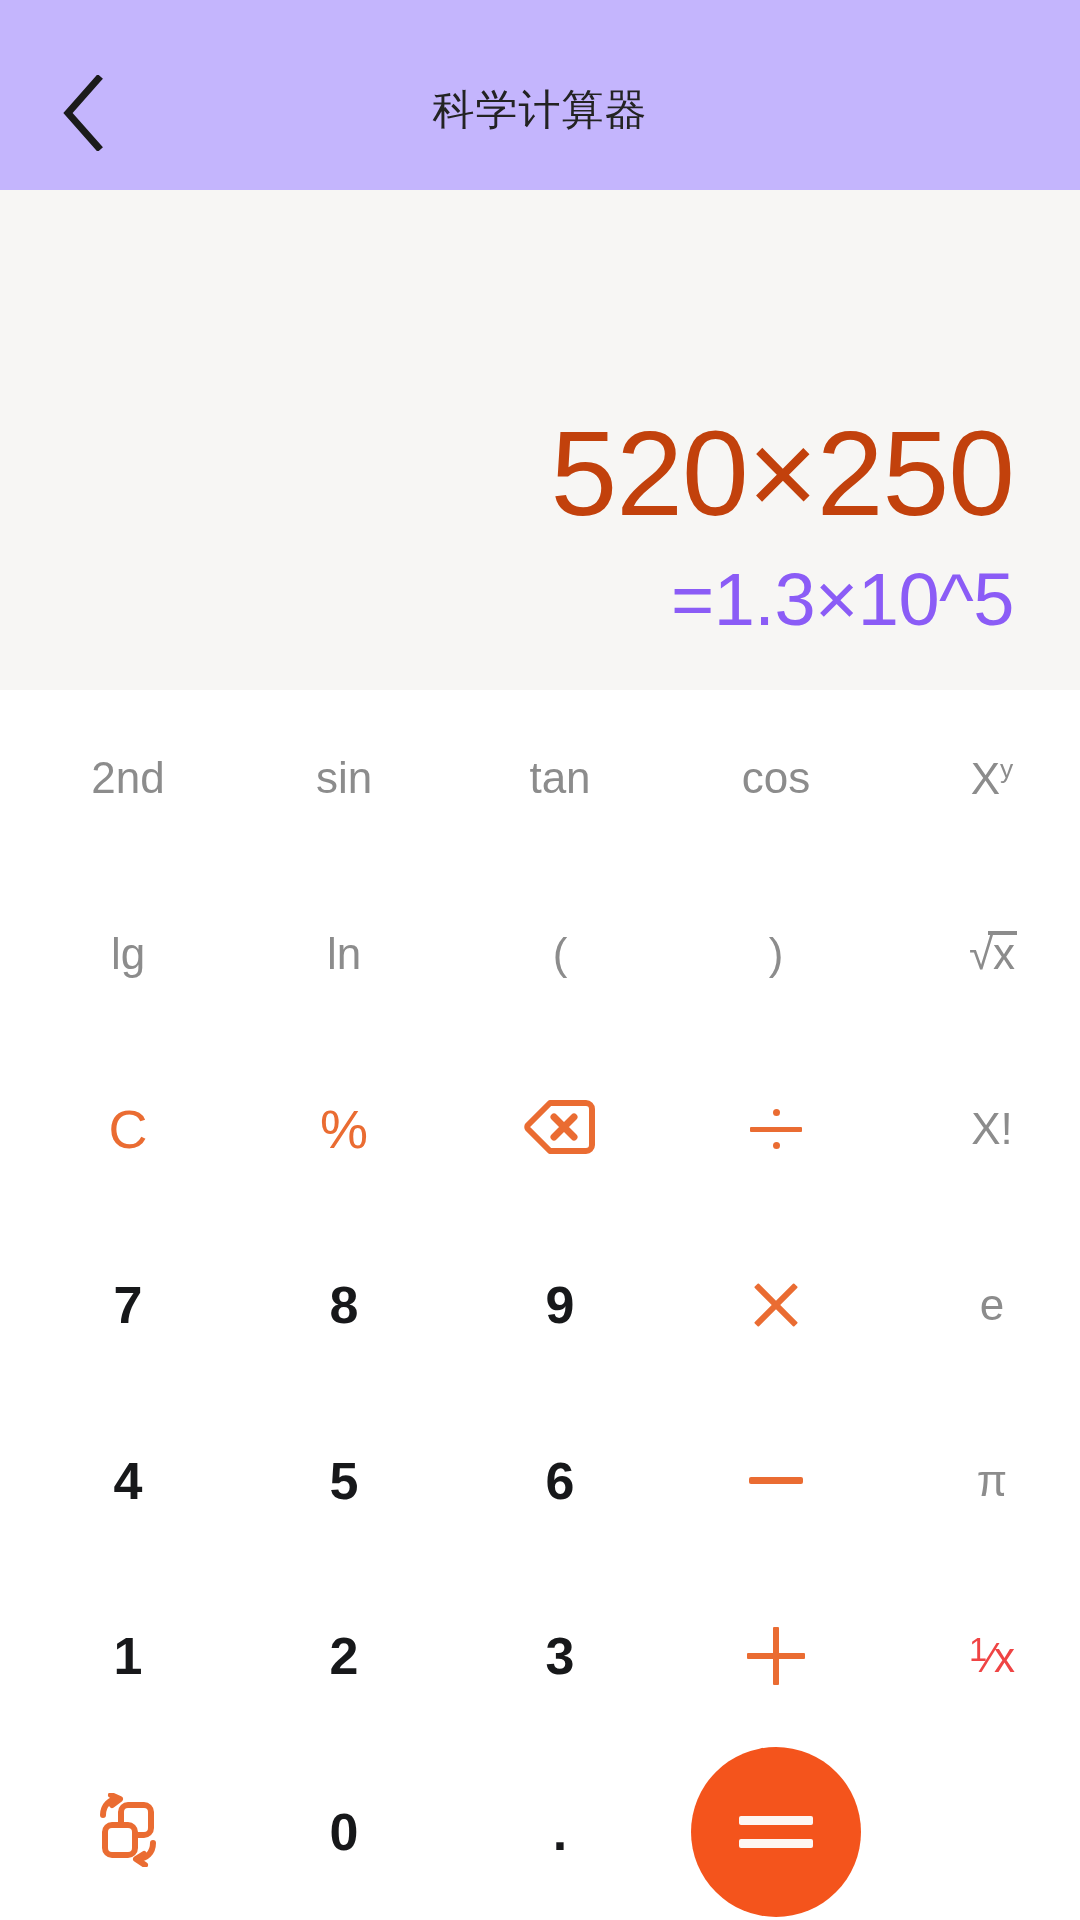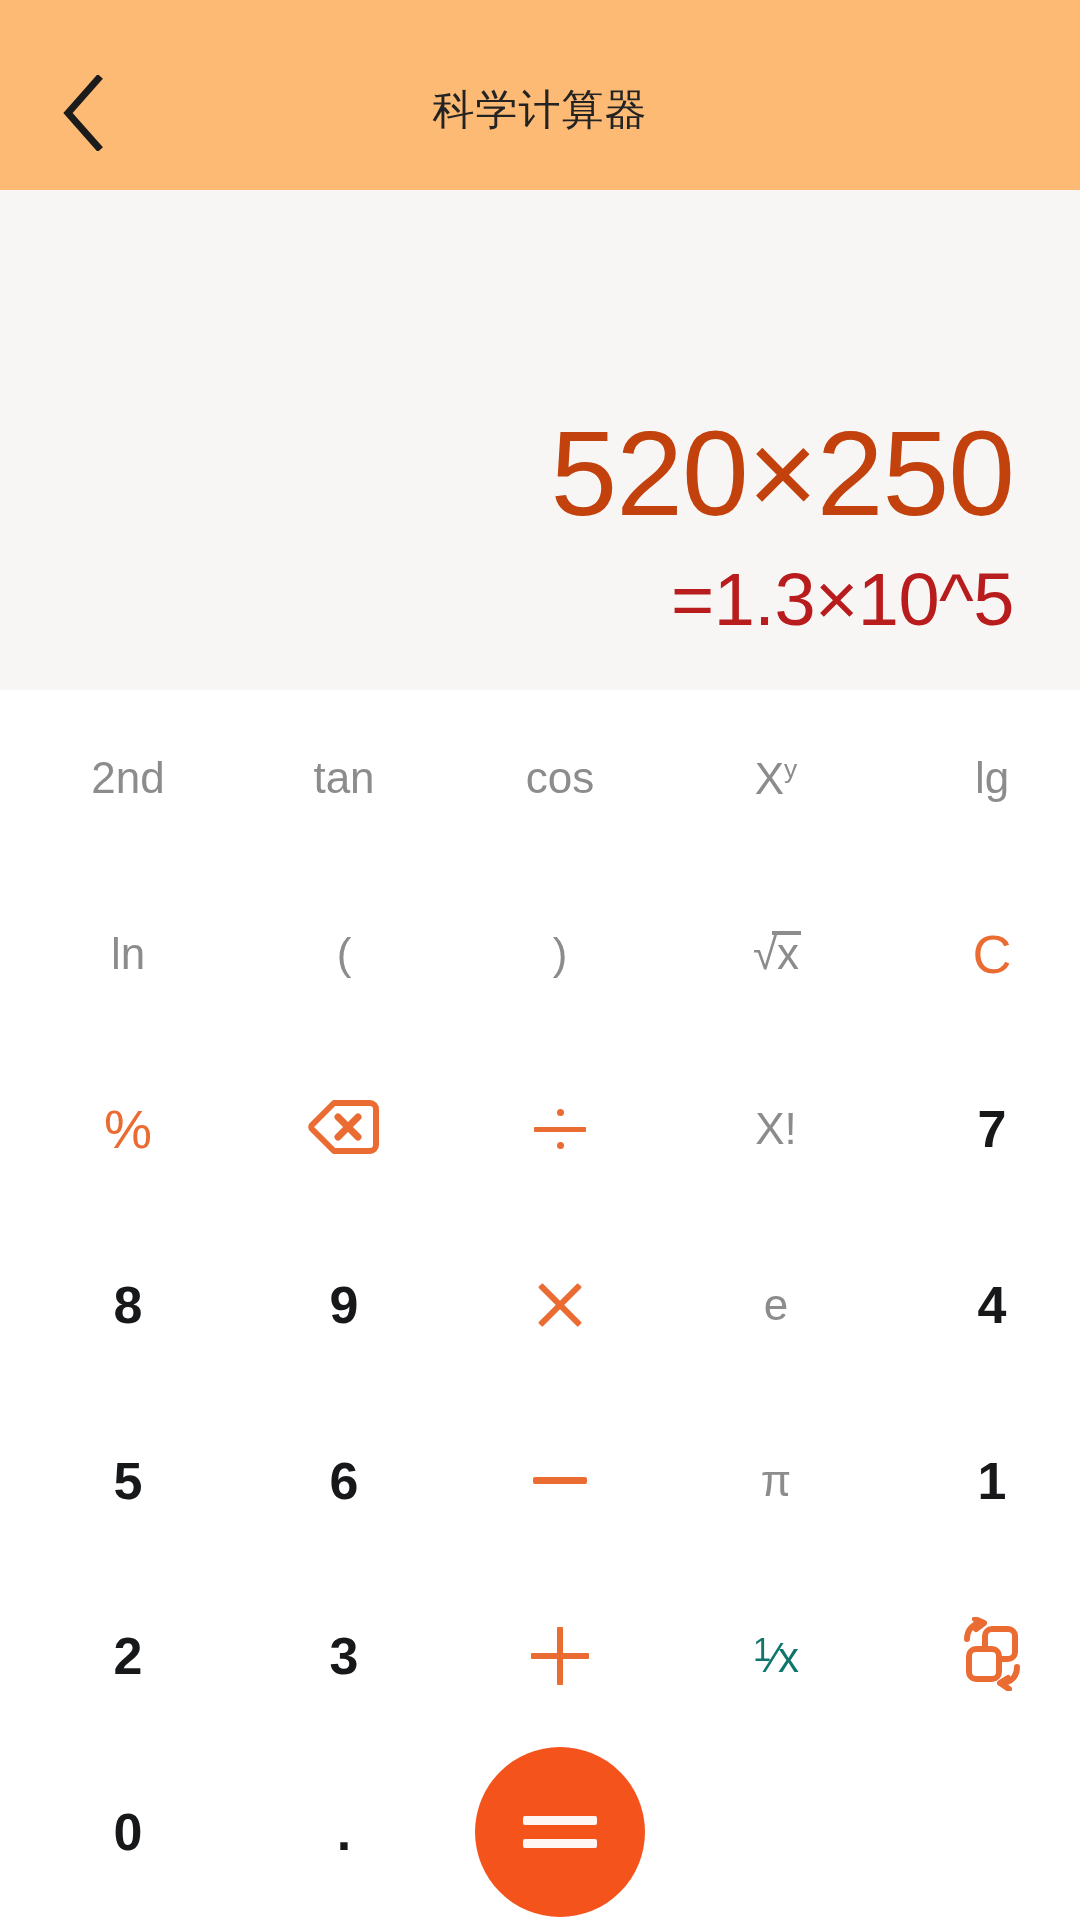--- a/index.html
+++ b/index.html
@@ -11,21 +11,21 @@
   }
   #app {
     width: 1080px; height: 1920px;
     display: flex; flex-direction: column;
     background: #ffffff;
   }
 
   
   .header {
     height: 190px;
-    background: #fdba74;
+    background: #c4b5fd;
     position: relative;
     flex: 0 0 auto;
     font-family: Liberation Serif, serif;
   }
   .back-btn {
     position: absolute;
     left: 28px; top: 58px;
     width: 110px; height: 110px;
     display: flex; align-items: center; justify-content: center;
   }
@@ -55,21 +55,21 @@
   .expr {
     font-size: 120px;
     color: #c2410c;
     line-height: 1.18;
     font-weight: 400;
     letter-spacing: -1px;
     white-space: nowrap;
   }
   .result {
     font-size: 74px;
-    color: #b91c1c;
+    color: #8b5cf6;
     line-height: 1.35;
     font-weight: 400;
     letter-spacing: -0.5px;
     white-space: nowrap;
     margin-top: 6px;
   }
 
   
   .keypad {
     flex: 1 1 auto;
@@ -103,21 +103,21 @@
   
   .k-op .key-label { color: #ea6c32; font-size: 54px; font-weight: 400; }
 
   
   .sup {
     font-size: 0.60em;
     vertical-align: super;
     line-height: 1;
   }
   
-  .frac { font-size: 42px; color: #0f766e; letter-spacing: 0; }
+  .frac { font-size: 42px; color: #ef4444; letter-spacing: 0; }
   .frac .num { font-size: 0.78em; vertical-align: 0.35em; }
   .frac .slash { font-size: 1em; }
   .frac .den { font-size: 1em; }
 
   
   .sqrt-wrap { color: #8c8c8c; font-size: 44px; position: relative; display: inline-block; }
   .sqrt-wrap .bar {
     position: absolute;
     left: 19px; right: -2px; top: 2px;
     height: 4px; background: #8c8c8c;
@@ -177,20 +177,23 @@
 
   <div class="display">
     <div class="expr">520×250</div>
     <div class="result">=1.3×10^5</div>
   </div>
 
   <div class="keypad">
 
     <div class="key k-fn">
         <span class="key-label">2nd</span>
+      </div>
+    <div class="key k-fn">
+        <span class="key-label">sin</span>
       </div>
     <div class="key k-fn">
         <span class="key-label">tan</span>
       </div>
     <div class="key k-fn">
         <span class="key-label">cos</span>
       </div>
 
     <div class="key k-fn">
       <span class="key-label"><span>X</span><span class="sup">y</span></span>

